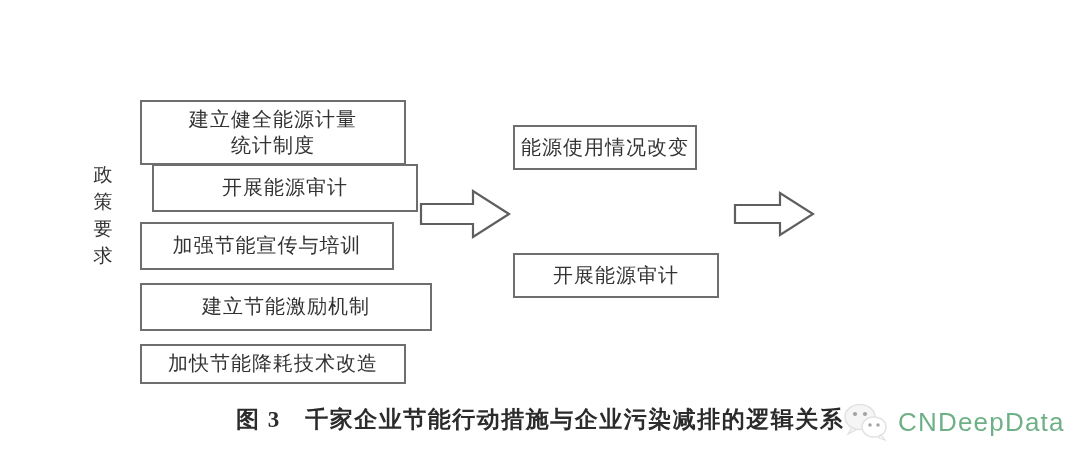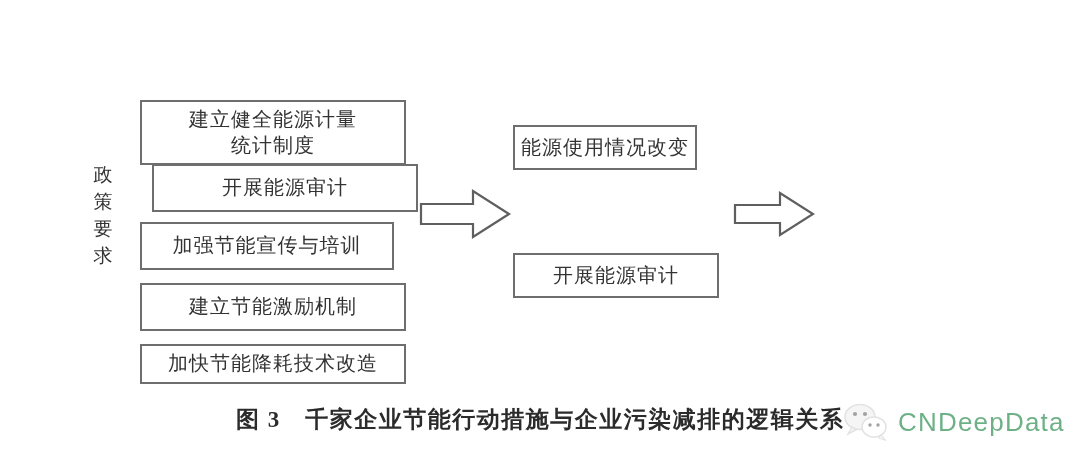--- a/index.html
+++ b/index.html
@@ -112,21 +112,21 @@
     <div>
       <div>建立健全能源计量</div>
       <div>统计制度</div>
     </div>
   </div>
 
   <div class="fbox" style="left:152px; top:164px; width:266px; height:48px;">开展能源审计</div>
 
   <div class="fbox" style="left:140px; top:222px; width:254px; height:48px;">加强节能宣传与培训</div>
 
-  <div class="fbox" style="left:140px; top:283px; width:266px; height:48px;">建立节能激励机制</div>
+  <div class="fbox" style="left:140px; top:283px; width:292px; height:48px;">建立节能激励机制</div>
 
   <div class="fbox" style="left:140px; top:344px; width:266px; height:40px;">加快节能降耗技术改造</div>
 
   <div class="blockarrow" style="left:419px; top:188px;">
     <svg width="92" height="52" viewBox="0 0 92 52" xmlns="http://www.w3.org/2000/svg">
       <path d="M2,16 L54,16 L54,3 L90,26 L54,49 L54,36 L2,36 Z" fill="#ffffff" stroke="#5f5f5f" stroke-width="2.2" stroke-linejoin="miter"></path>
     </svg>
   </div>
 
   <div class="fbox" style="left:513px; top:125px; width:184px; height:45px;">能源使用情况改变</div>

